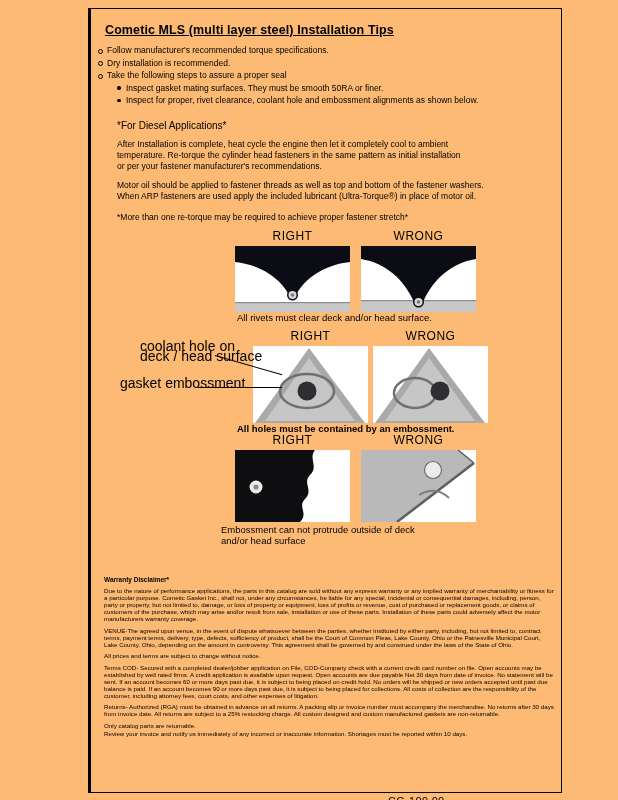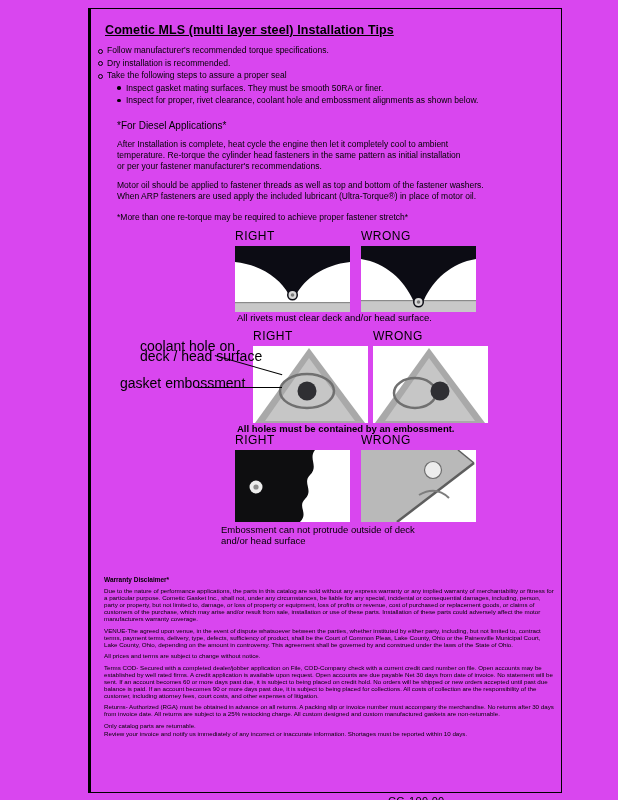--- a/index.html
+++ b/index.html
@@ -1,16 +1,16 @@
 <!DOCTYPE html>
 <html><head>
 <meta charset="utf-8">
 <style>
   html,body{margin:0;padding:0;background:#fff;}
-  .page{position:relative;width:618px;height:800px;background:#d946ef;
+  .page{position:relative;width:618px;height:800px;background:#fdba74;
         font-family:"Liberation Sans",sans-serif;color:#000;overflow:hidden;}
   .frame{position:absolute;left:88px;top:8px;width:474px;height:785px;
          border:1px solid #000;border-left-width:3px;box-sizing:border-box;}
   .content-top{padding:14px 12px 0 13px;}
   .title{font-size:12.5px;font-weight:700;text-decoration:underline;margin:0 0 7px 1px;letter-spacing:.1px;}
   ul.tips{list-style:none;margin:0 0 0 -6px;padding:0;font-size:8.5px;line-height:12.5px;}
   ul.tips li{position:relative;padding-left:9px;}
   ul.tips li::before{content:"";position:absolute;left:0;top:4.5px;width:3px;height:3px;
          border:1px solid #000;border-radius:50%;}
   ul.subtips{list-style:none;margin:0 0 0 13px;padding:0;font-size:8.5px;line-height:12.5px;}
@@ -18,21 +18,21 @@
   ul.subtips li::before{content:"";position:absolute;left:0;top:4.5px;width:3.5px;height:3.5px;
          background:#000;border-radius:50%;}
   .diesel{margin:13px 0 0 13px;width:410px;}
   .diesel-heading{font-size:10px;font-weight:400;margin:0 0 8px 0;}
   .para{margin:0 0 8px 0;}
   .para .pline{font-size:8.5px;line-height:11px;}
   .note{font-size:8.5px;line-height:11px;margin-top:10px;}
   
   .diagram-row{position:absolute;}
   .labels{display:flex;margin-bottom:3px;}
-  .dlabel{width:115px;font-size:12px;letter-spacing:.5px;}
+  .dlabel{width:115px;text-align:center;font-size:12px;letter-spacing:.5px;}
   .images{display:flex;}
   .images svg{display:block;}
   .gap11 .labels,.gap11 .images{gap:11px;}
   .gap5 .labels,.gap5 .images{gap:5px;}
   .caption{position:absolute;font-size:9.5px;line-height:11px;white-space:nowrap;}
   .caption.wrap{white-space:normal;width:210px;}
   .ann{position:absolute;font-size:14px;line-height:10px;white-space:nowrap;}
   .leader{position:absolute;height:1px;background:#000;transform-origin:0 0;}
   
   .warranty{position:absolute;left:13px;top:567px;width:450px;}

